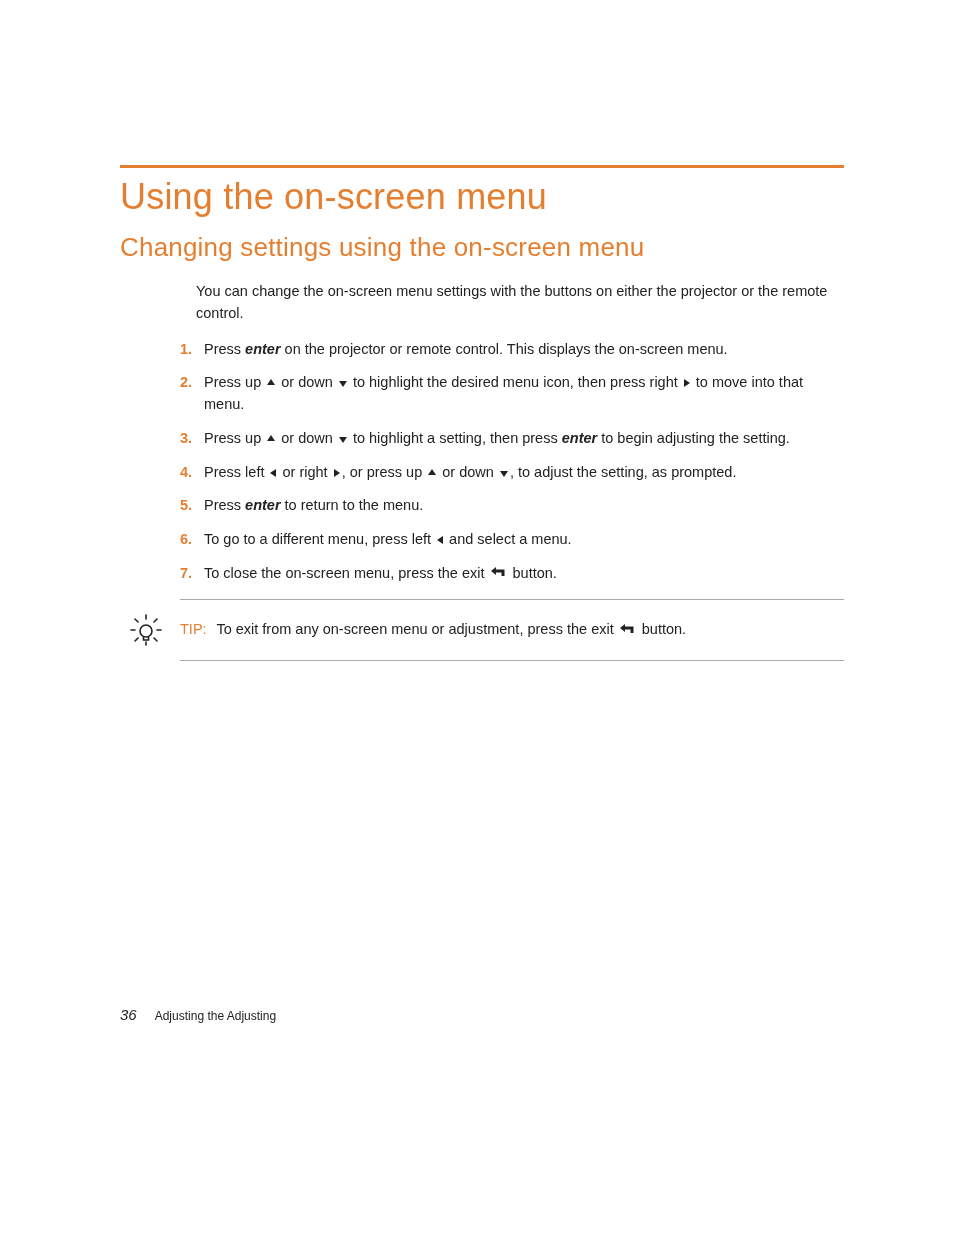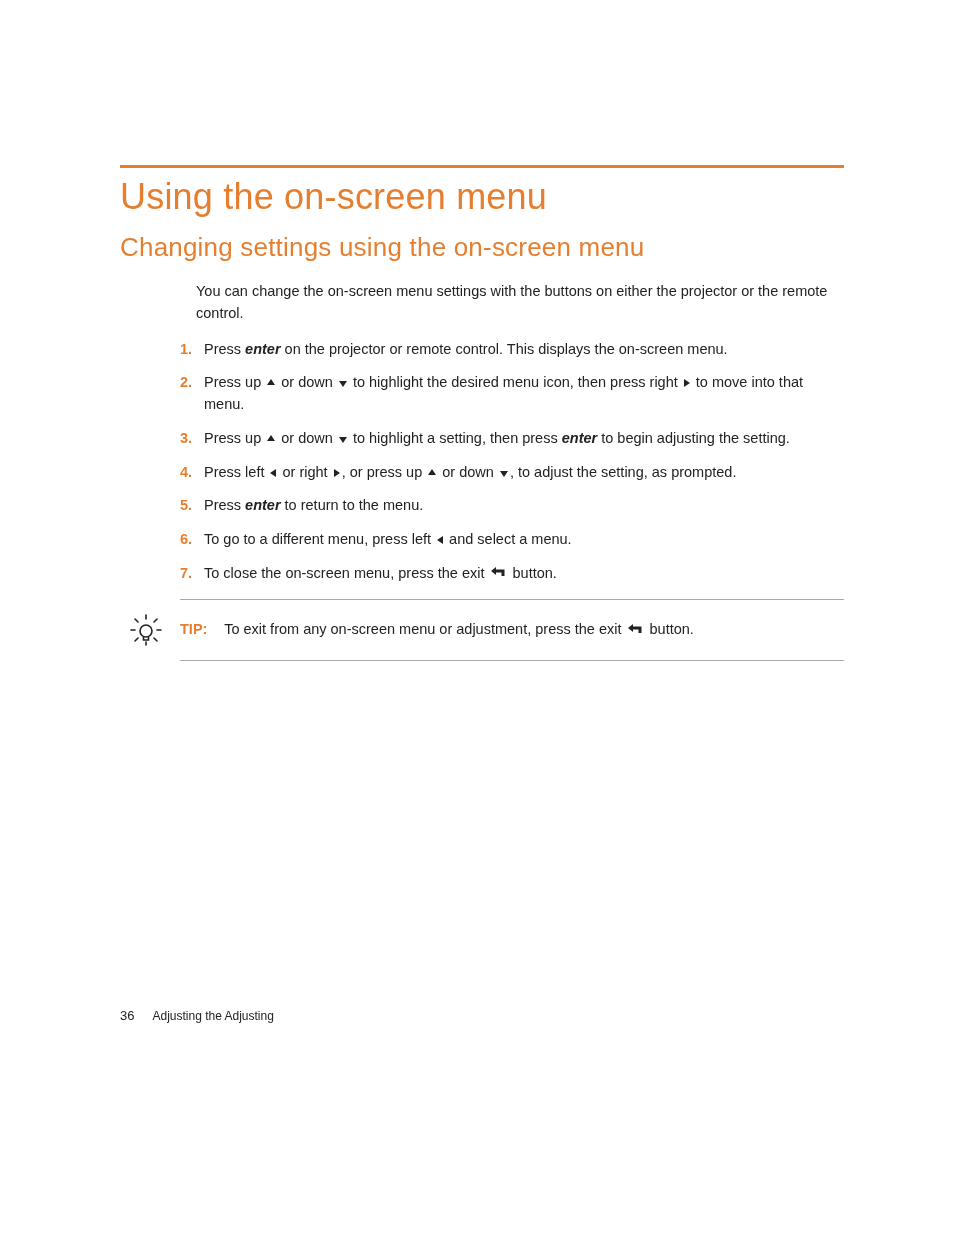--- a/index.html
+++ b/index.html
@@ -108,34 +108,34 @@
     font-size: 14.5px;
   }
   .tip-icon-wrap {
     margin-left: -56px;
     width: 44px;
     display: flex;
     justify-content: center;
   }
   .tip-label {
     color: #e57f2f;
-    font-weight: 700;
-    margin-right: 13px;
+    font-weight: 400;
+    margin-right: 6px;
   }
   .footer {
     position: absolute;
     bottom: 155px;
     left: 120px;
     font-size: 12px;
     color: #222;
     display: flex;
     align-items: baseline;
     gap: 18px;
   }
-  .footer .pg { font-size: 13px; }
+  .footer .pg { font-size: 15px; font-style: italic; }
 </style>
 </head>
 <body>
 
 <div class="page">
   <div class="rule"></div>
   <h1>Using the on-screen menu</h1>
   <h2>Changing settings using the on-screen menu</h2>
 
   <div class="body">

